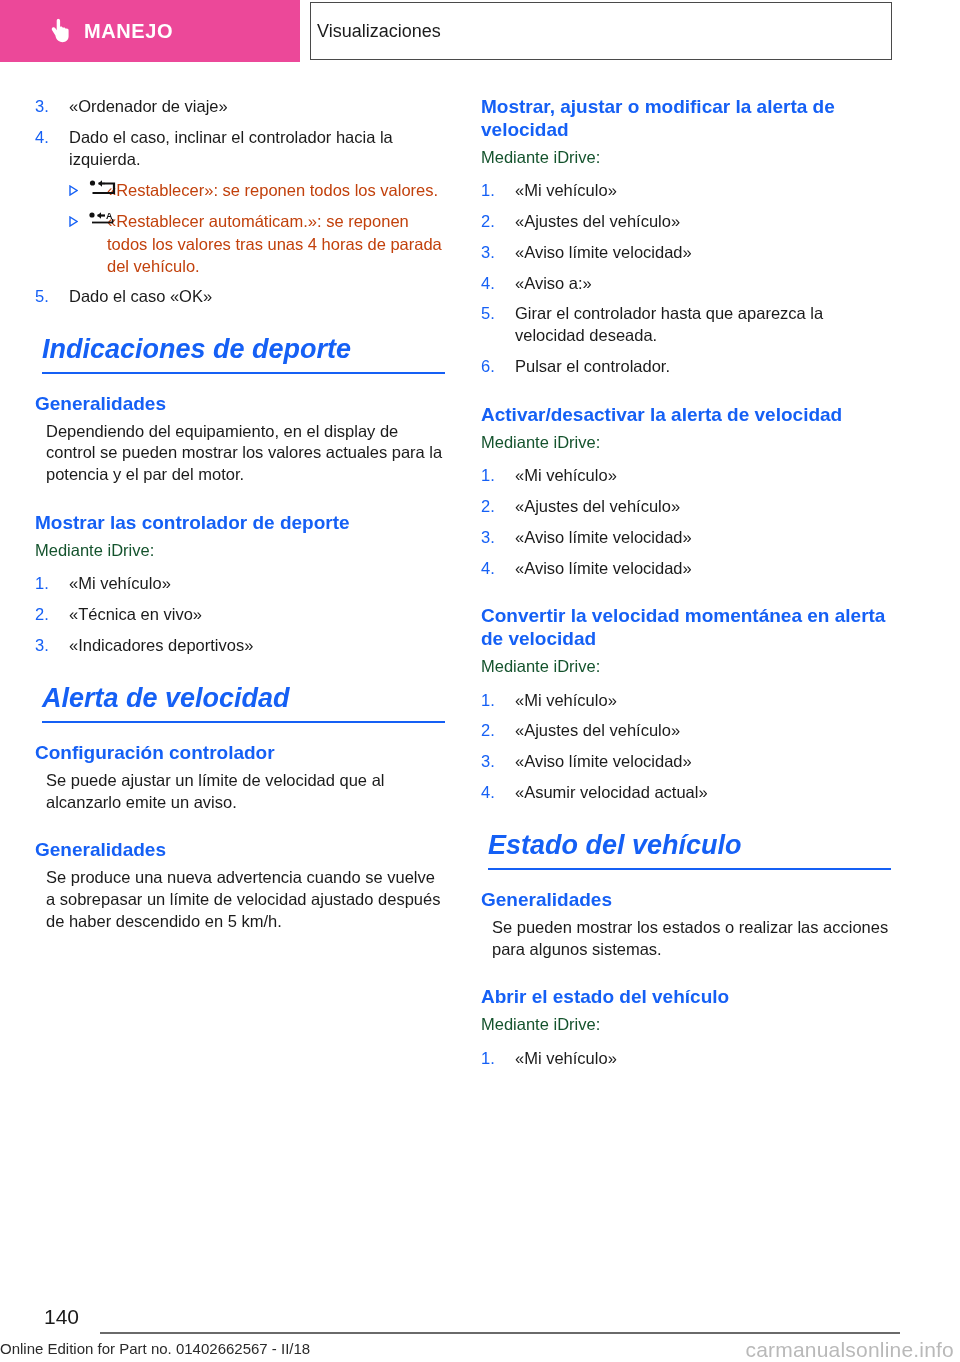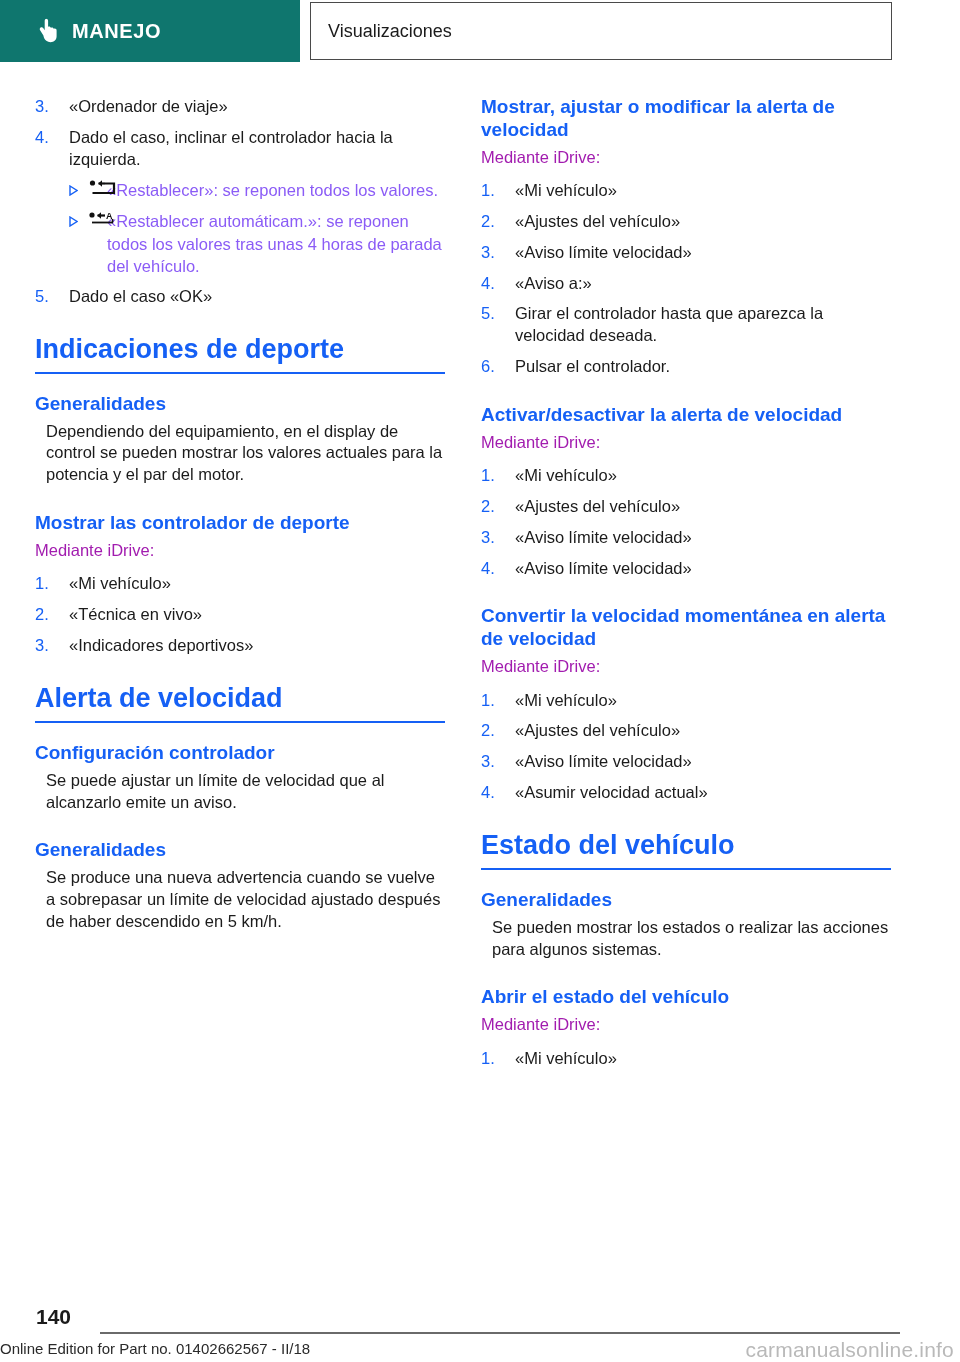--- a/index.html
+++ b/index.html
@@ -23,24 +23,24 @@
     left: 0;
     width: 960px;
     height: 62px;
   }
   .header-tab {
     position: absolute;
     left: 0;
     top: 0;
     width: 300px;
     height: 62px;
-    background: #0f766e;
+    background: #ec4899;
     display: flex;
     align-items: center;
-    padding-left: 36px;
+    padding-left: 48px;
     box-sizing: border-box;
   }
   .hand-icon {
     width: 22px;
     height: 26px;
     flex: 0 0 auto;
     margin-right: 14px;
     display: block;
   }
   .header-tab-label {
@@ -53,21 +53,21 @@
     position: absolute;
     left: 310px;
     top: 2px;
     width: 582px;
     height: 58px;
     border: 1px solid #4a4a4a;
     box-sizing: border-box;
     background: #ffffff;
     display: flex;
     align-items: center;
-    padding-left: 17px;
+    padding-left: 6px;
   }
   .header-box-label {
     font-size: 18px;
     color: #1b1b1b;
   }
 
   
   .col {
     position: absolute;
     top: 96px;
@@ -79,21 +79,21 @@
   
   .h1 {
     color: #1560f5;
     font-size: 27px;
     font-weight: bold;
     line-height: 1.16;
     margin: 0;
     padding-bottom: 7px;
     border-bottom: 2px solid #1560f5;
   }
-  .h1-wrap { margin: 26px 0 19px 0; }
+  .h1-wrap { margin: 26px 0 19px 7px; font-style: italic; }
 
   .h2 {
     color: #1560f5;
     font-size: 19px;
     font-weight: bold;
     line-height: 1.2;
     margin: 0 0 5px 0;
   }
   .h2.spaced { margin-top: 26px; }
   .h2.first { margin-top: 0; }
@@ -101,21 +101,21 @@
   p.body {
     font-size: 16.5px;
     line-height: 1.32;
     margin: 0 0 3px 11px;
     color: #1b1b1b;
   }
   p.lead {
     font-size: 16.5px;
     line-height: 1.32;
     margin: 0 0 12px 0;
-    color: #a21caf;
+    color: #14532d;
   }
 
   
   ol.steps {
     list-style: none;
     margin: 0;
     padding: 0;
   }
   ol.steps > li {
     position: relative;
@@ -139,21 +139,21 @@
     list-style: none;
     margin: 9px 0 9px 0;
     padding: 0;
   }
   ul.subs > li {
     position: relative;
     padding-left: 72px;
     font-size: 16.5px;
     line-height: 1.34;
     margin-bottom: 9px;
-    color: #8b5cf6;
+    color: #c2410c;
     margin-top: 8px;
   }
   ul.subs > li:last-child { margin-bottom: 0; }
   .tri {
     position: absolute;
     left: 34px;
     top: 6px;
     width: 9px;
     height: 11px;
     display: block;
@@ -170,24 +170,24 @@
   
   .footer {
     position: absolute;
     left: 0;
     top: 1300px;
     width: 960px;
     height: 62px;
   }
   .page-num {
     position: absolute;
-    left: 36px;
+    left: 44px;
     top: 5px;
     font-size: 21px;
-    font-weight: bold;
+    font-weight: normal;
     color: #1b1b1b;
   }
   .footer-rule {
     position: absolute;
     left: 100px;
     top: 32px;
     width: 800px;
     height: 2px;
     background: #6a6a6a;
   }

